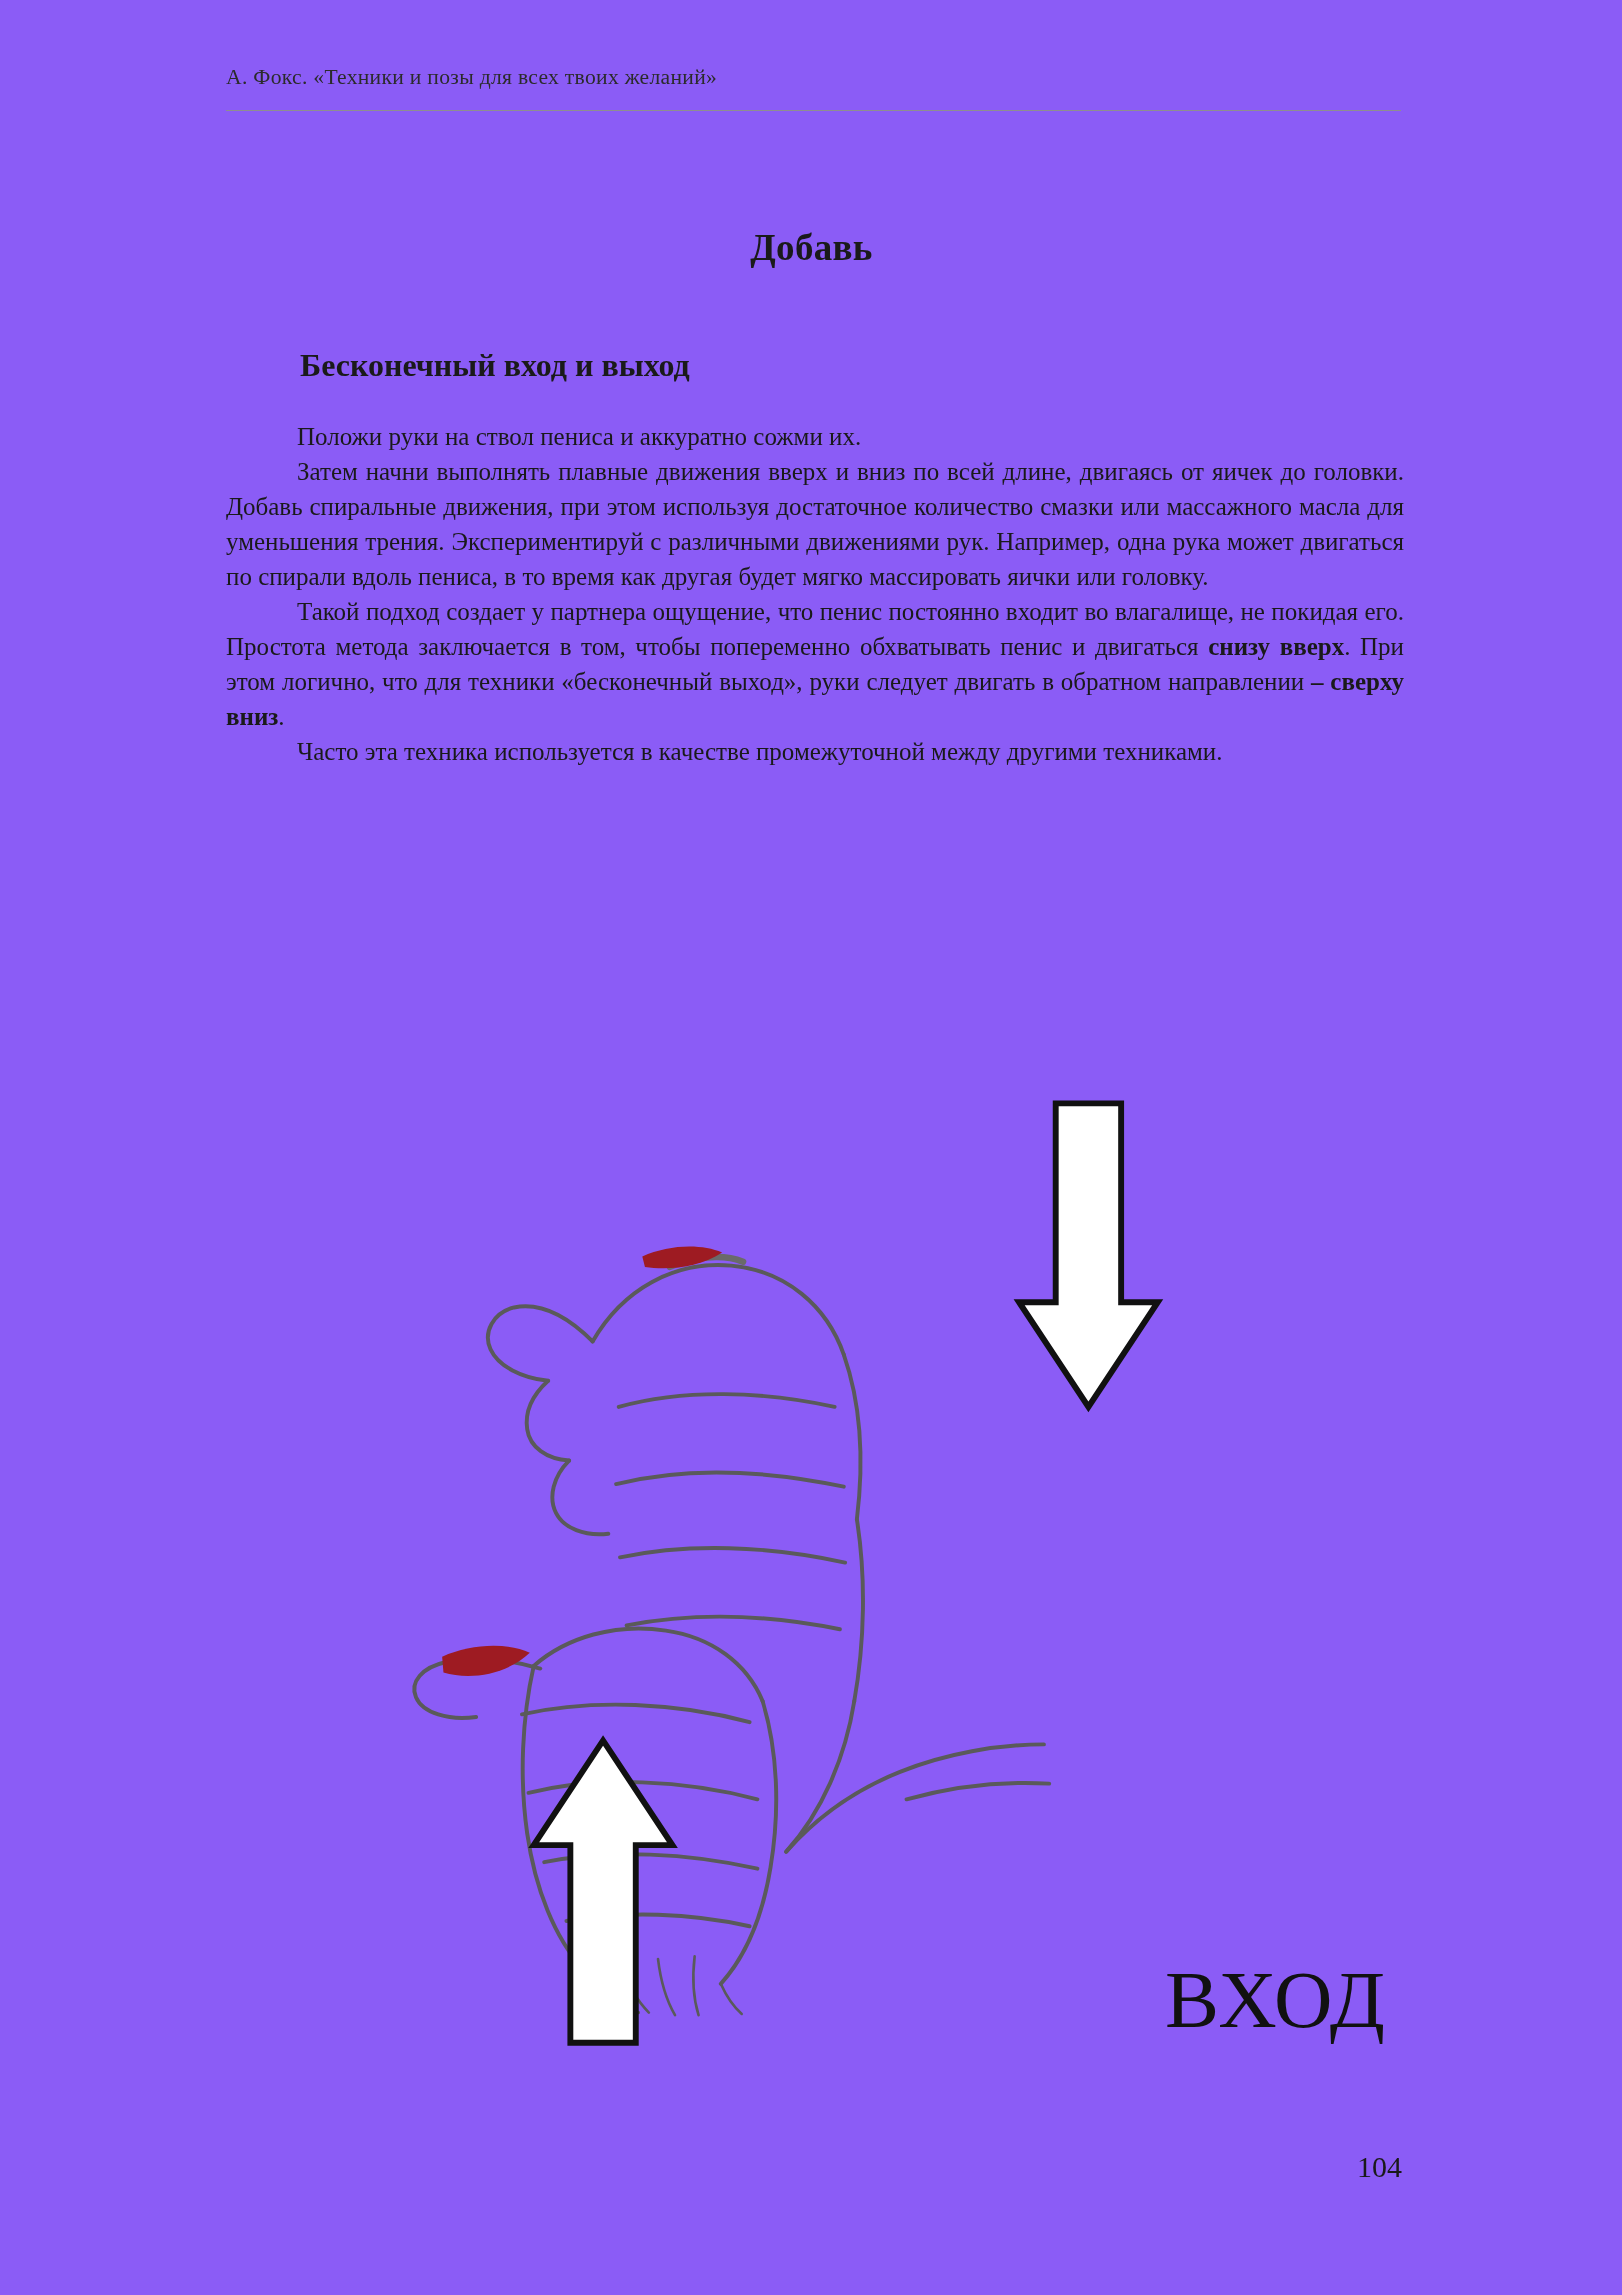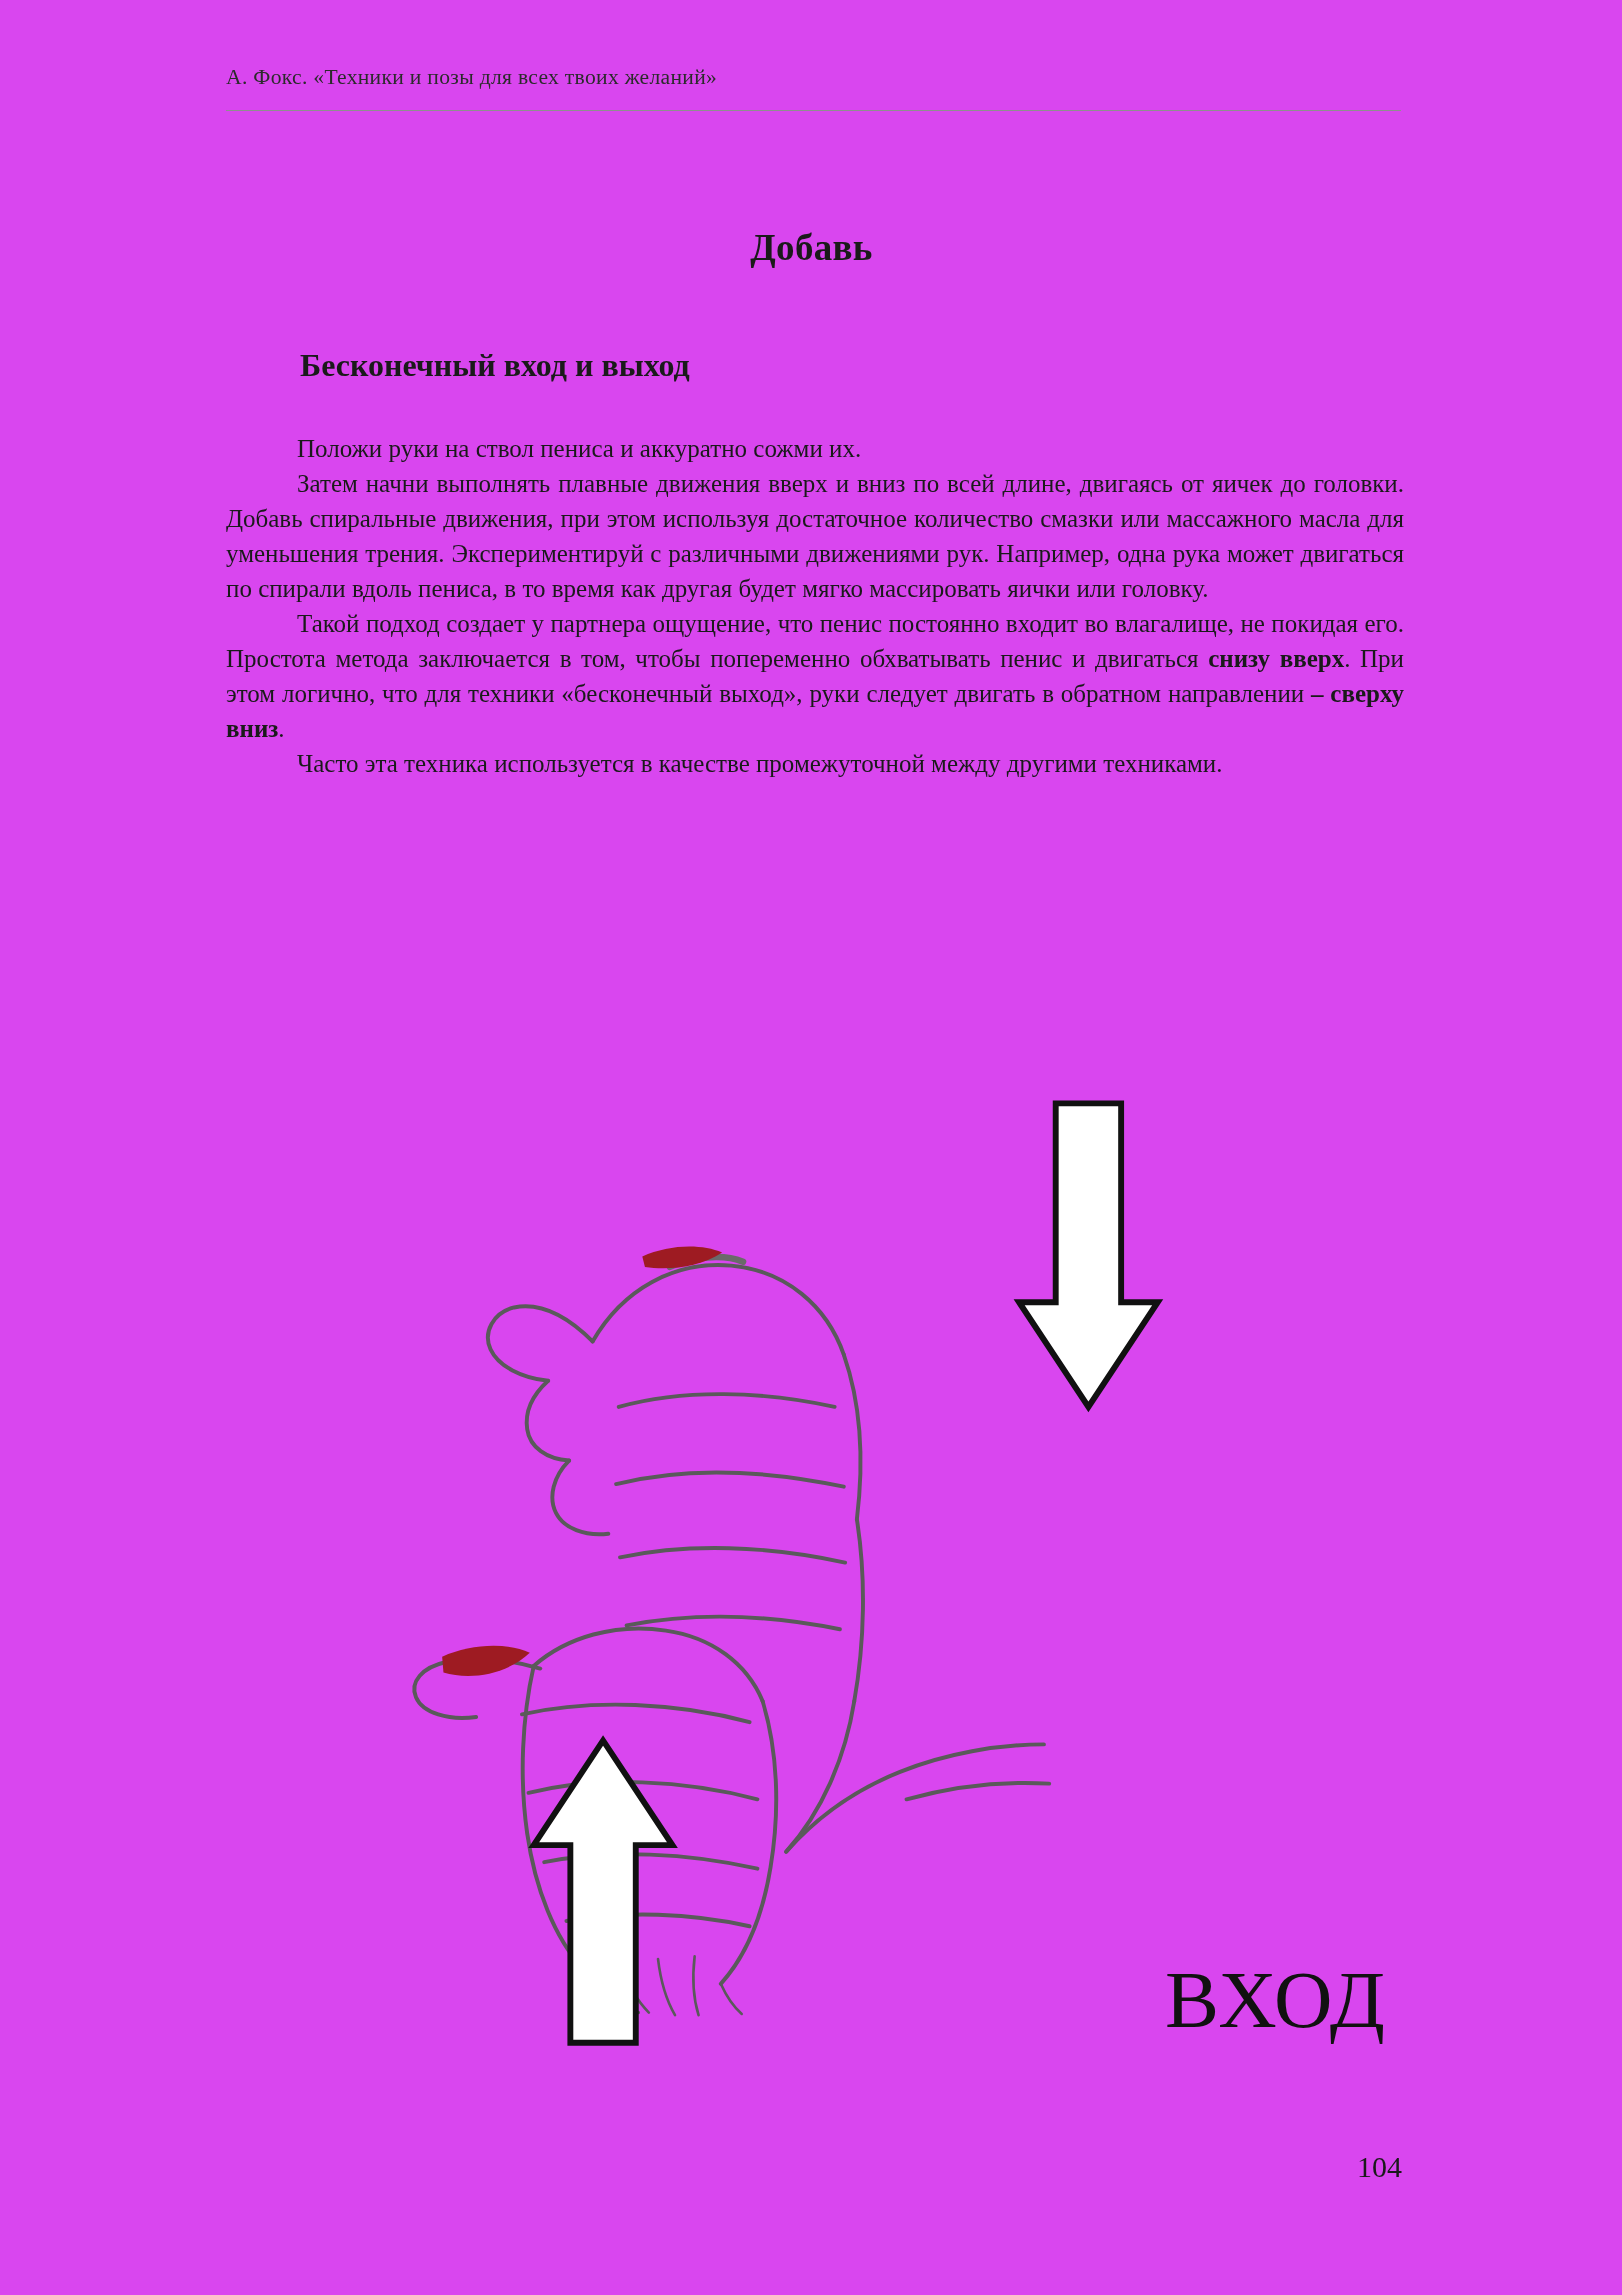--- a/index.html
+++ b/index.html
@@ -4,21 +4,21 @@
 <style>
   html, body {
     margin: 0;
     padding: 0;
     background: #ffffff;
   }
   .page {
     position: relative;
     width: 1623px;
     height: 2295px;
-    background: #d946ef;
+    background: #8b5cf6;
     font-family: "Liberation Serif", serif;
     color: #1a1a1a;
     overflow: hidden;
   }
 
   
   .running-head {
     position: absolute;
     left: 226px;
     top: 65px;
@@ -61,21 +61,20 @@
   
   .body-block {
     position: absolute;
     left: 226px;
     top: 419px;
     width: 1178px;
     font-size: 25px;
     line-height: 1.40;
     text-align: justify;
     text-justify: inter-word;
-    margin-top: 12px;
   }
   .body-block p {
     margin: 0;
     text-indent: 71px;
   }
   .body-block p + p { margin-top: 0px; }
   .b { font-weight: bold; }
 
   
   .illustration {

